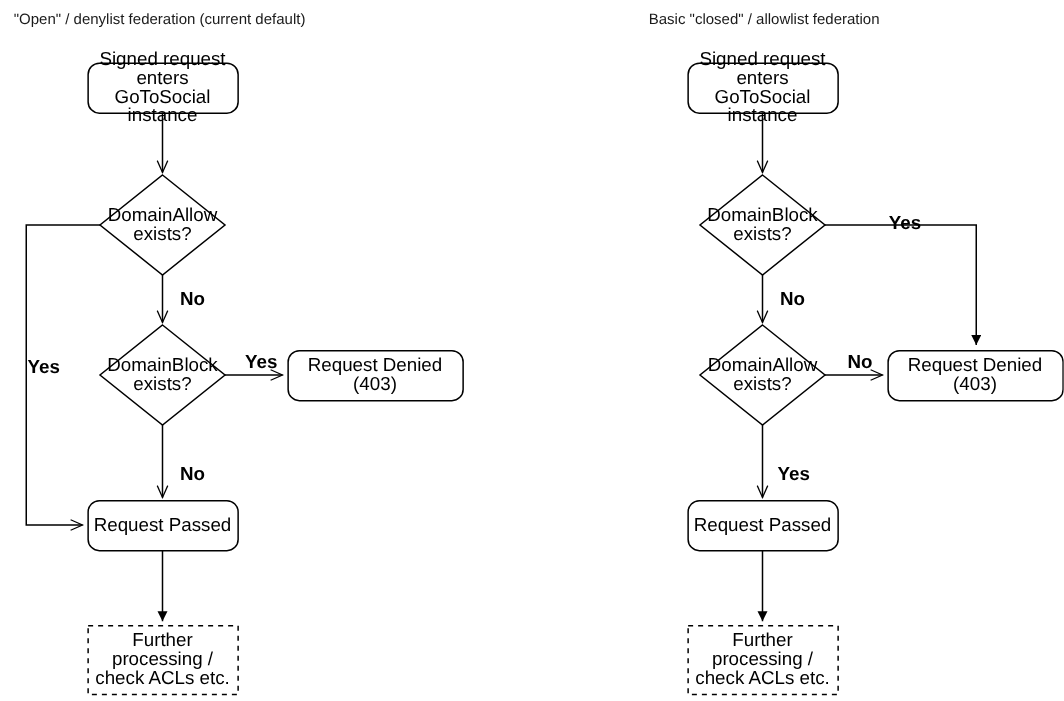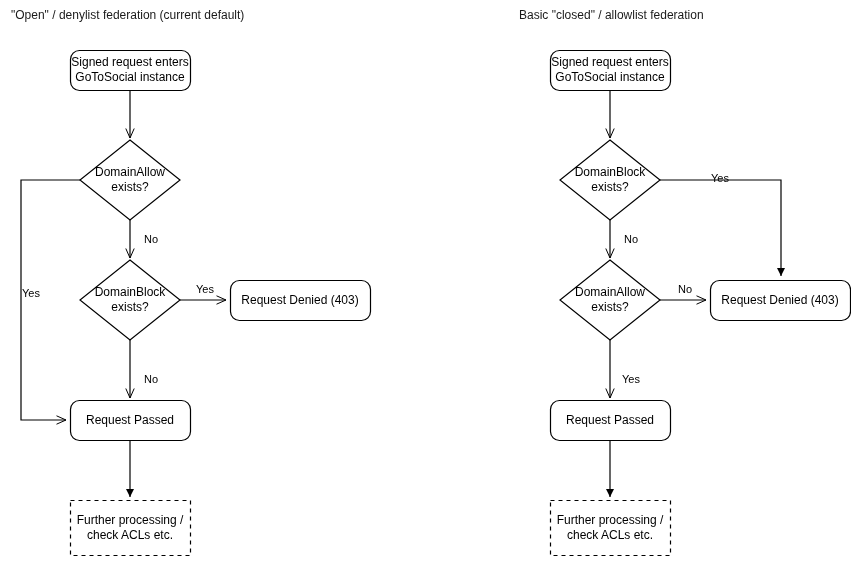--- a/index.html
+++ b/index.html
@@ -33,31 +33,32 @@
   #title-left  { left: 11px; top: 8px; }
   #title-right { left: 519px; top: 8px; }
 
   
   .node-label {
     position: absolute;
     display: flex;
     align-items: center;
     justify-content: center;
     text-align: center;
-    font-size: 12px;
+    font-size: 15px;
     line-height: 15px;
     color: #000000;
     pointer-events: none;
   }
   .edge-label {
     position: absolute;
-    font-size: 11px;
+    font-size: 15px;
     line-height: 13px;
     color: #000000;
     white-space: nowrap;
+    font-weight: bold;
   }
 </style>
 </head>
 <body>
 
 <svg id="canvas" xmlns="http://www.w3.org/2000/svg" viewBox="0 0 851 561">
   <defs>
     <marker id="openArrow" markerWidth="12" markerHeight="12" refX="10" refY="5" orient="auto" markerUnits="userSpaceOnUse">
       <path d="M0.5,0.8 L10,5 L0.5,9.2" fill="none" stroke="#000" stroke-width="1"></path>
     </marker>

